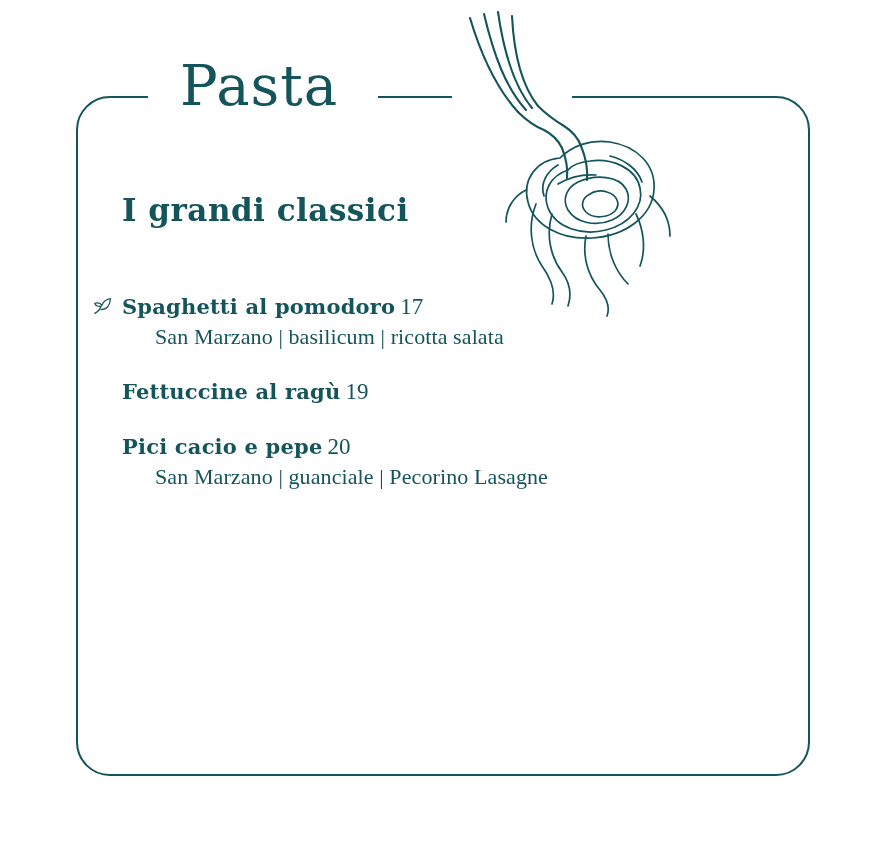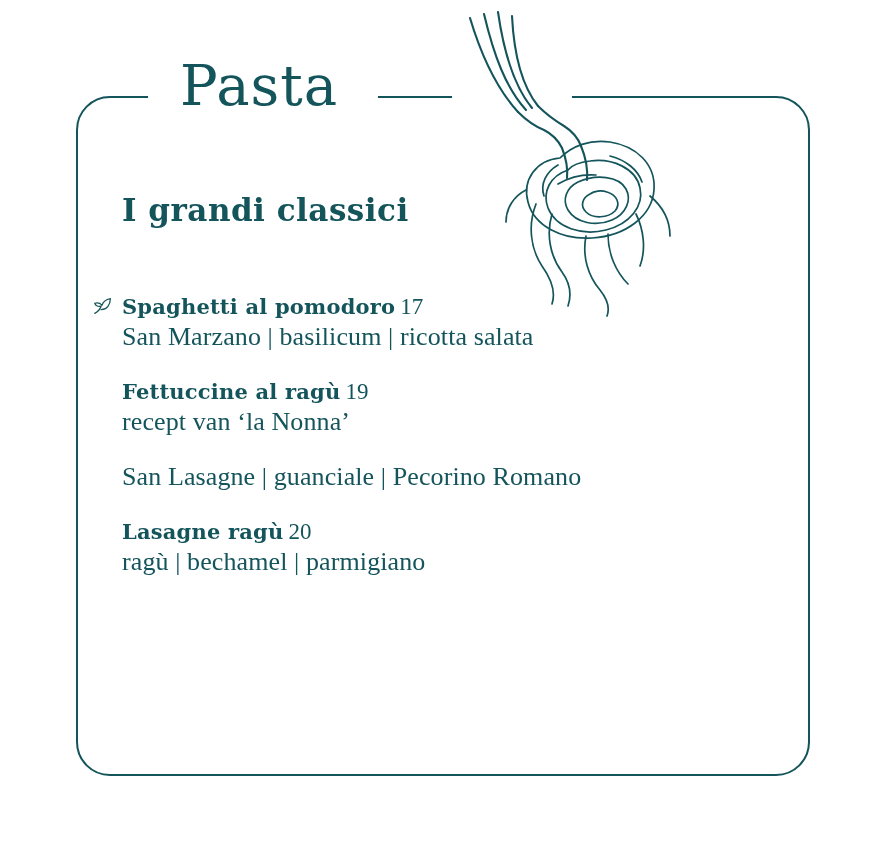--- a/index.html
+++ b/index.html
@@ -104,24 +104,25 @@
   .item-price {
     font-family: "Liberation Serif", serif;
     font-weight: 400;
     font-size: 23px;
     margin-left: 5px;
     margin-top: 48px;
   }
   .item-desc {
     font-family: "Liberation Serif", serif;
     font-weight: 400;
-    font-size: 26px;
+    font-size: 22px;
     line-height: 30px;
     letter-spacing: 0.1px;
     white-space: nowrap;
+    margin-left: 33px;
   }
   .veg-icon {
     position: absolute;
     left: -30px;
     top: 3px;
     width: 22px;
     height: 22px;
   }
 
   
@@ -155,34 +156,30 @@
     <div class="item-head">
       <span class="item-name">Spaghetti al pomodoro</span><span class="item-price">17</span>
     </div>
     <div class="item-desc">San Marzano | basilicum | ricotta salata</div>
   </div>
 
   <div class="menu-item">
     <div class="item-head">
       <span class="item-name">Fettuccine al ragù</span><span class="item-price">19</span>
     </div>
-    <div class="item-desc">recept van ‘la Nonna’</div>
   </div>
 
-
-  <div class="menu-item">
-    <div class="item-desc">San Lasagne | guanciale | Pecorino Romano</div>
-  </div>
 
   <div class="menu-item">
     <div class="item-head">
-      <span class="item-name">Lasagne ragù</span><span class="item-price">20</span>
+      <span class="item-name">Pici cacio e pepe</span><span class="item-price">20</span>
     </div>
-    <div class="item-desc">ragù | bechamel | parmigiano</div>
+    <div class="item-desc">San Marzano | guanciale | Pecorino Lasagne</div>
   </div>
+
 
 </div>
 
 <svg id="fork-illustration" viewBox="0 0 300 320">
   <g fill="none" stroke="#14545b" stroke-width="2.1" stroke-linecap="round" stroke-linejoin="round">
 
     <path d="M30 10 C42 50 58 82 78 104"></path>
     <path d="M44 6 C54 48 66 80 86 102"></path>
     <path d="M58 4 C64 46 74 78 92 100"></path>
     <path d="M72 8 C74 48 82 78 98 98"></path>

